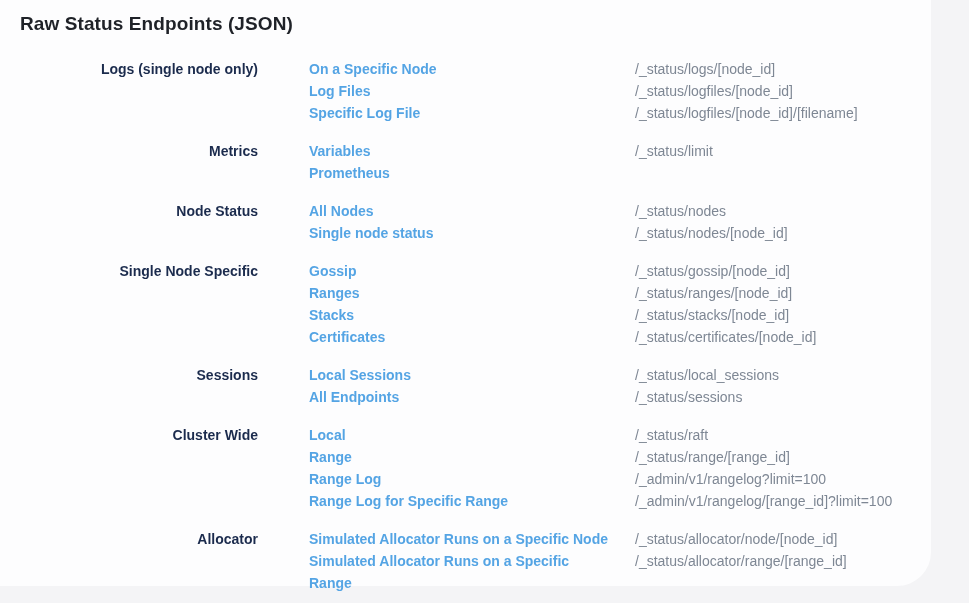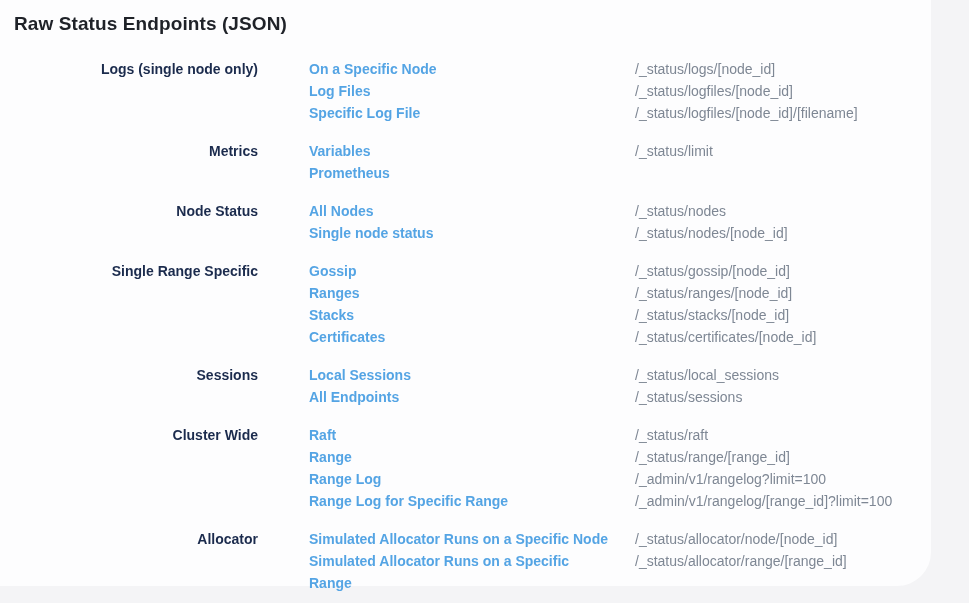--- a/index.html
+++ b/index.html
@@ -15,21 +15,21 @@
   .panel {
     position: absolute;
     top: 0;
     left: 0;
     width: 931px;
     height: 586px;
     background: #fdfdfe;
     border-bottom-right-radius: 34px;
   }
   .page-title {
-    margin: 12px 0 0 14px;
+    margin: 12px 0 0 20px;
     font-size: 19px;
     line-height: 24px;
     font-weight: 700;
     color: #1f2228;
     letter-spacing: 0.1px;
   }
   .groups {
     margin-top: 22px;
   }
   .group {
@@ -93,21 +93,21 @@
         <div class="links">
           <a class="link" href="#">All Nodes</a>
           <a class="link" href="#">Single node status</a>
         </div>
         <div class="paths">
           <div class="path">/_status/nodes</div>
           <div class="path">/_status/nodes/[node_id]</div>
         </div>
       </div>
       <div class="group">
-        <div class="cat">Single Range Specific</div>
+        <div class="cat">Single Node Specific</div>
         <div class="links">
           <a class="link" href="#">Gossip</a>
           <a class="link" href="#">Ranges</a>
           <a class="link" href="#">Stacks</a>
           <a class="link" href="#">Certificates</a>
         </div>
         <div class="paths">
           <div class="path">/_status/gossip/[node_id]</div>
           <div class="path">/_status/ranges/[node_id]</div>
           <div class="path">/_status/stacks/[node_id]</div>
@@ -121,21 +121,21 @@
           <a class="link" href="#">All Endpoints</a>
         </div>
         <div class="paths">
           <div class="path">/_status/local_sessions</div>
           <div class="path">/_status/sessions</div>
         </div>
       </div>
       <div class="group">
         <div class="cat">Cluster Wide</div>
         <div class="links">
-          <a class="link" href="#">Raft</a>
+          <a class="link" href="#">Local</a>
           <a class="link" href="#">Range</a>
           <a class="link" href="#">Range Log</a>
           <a class="link" href="#">Range Log for Specific Range</a>
         </div>
         <div class="paths">
           <div class="path">/_status/raft</div>
           <div class="path">/_status/range/[range_id]</div>
           <div class="path">/_admin/v1/rangelog?limit=100</div>
           <div class="path">/_admin/v1/rangelog/[range_id]?limit=100</div>
         </div>

